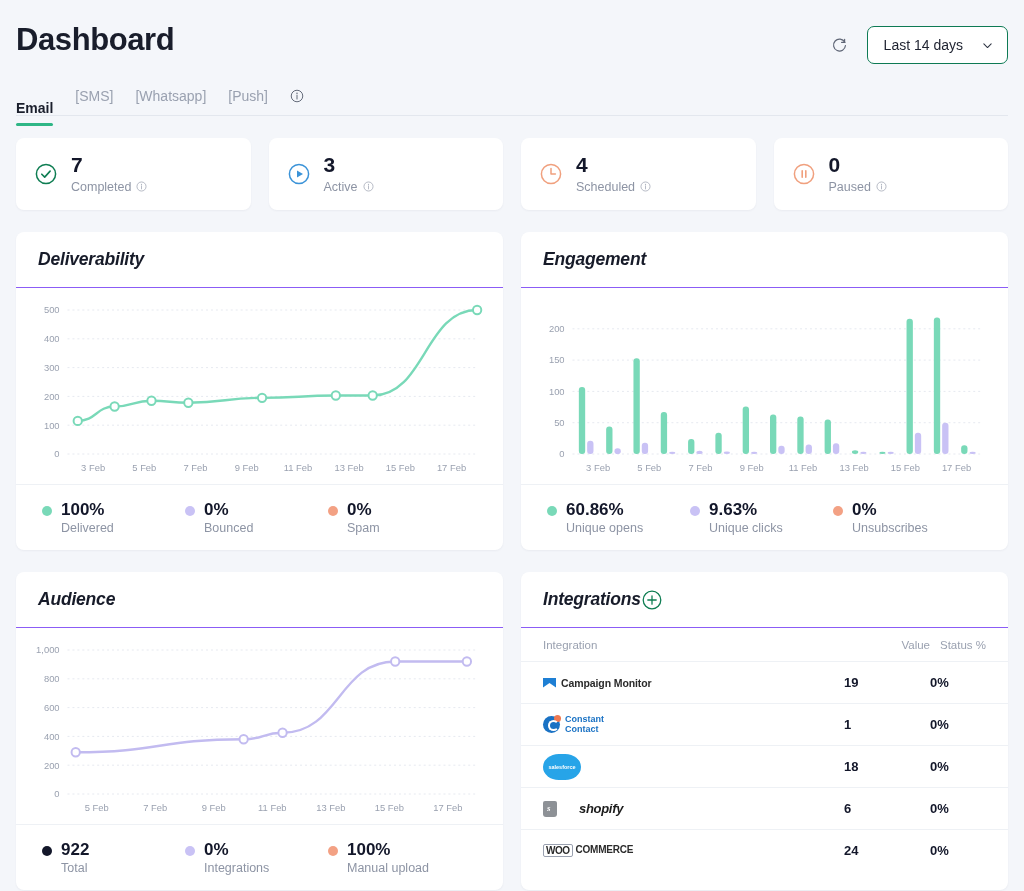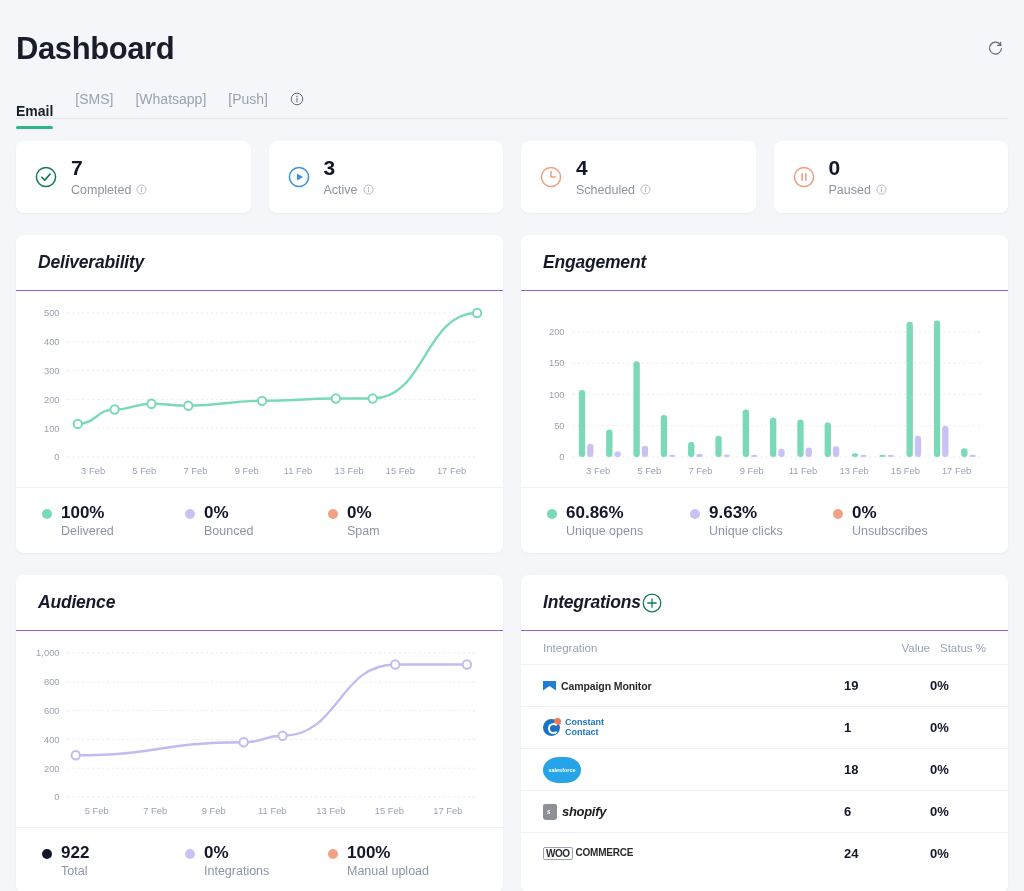--- a/index.html
+++ b/index.html
@@ -6,21 +6,21 @@
   html, body {
     width: 1024px; height: 891px;
     background: #f4f6fa;
     font-family: "Liberation Sans", sans-serif;
     color: #1e2230;
     overflow: hidden;
   }
   .page { width: 1024px; height: 891px; padding: 0 16px; position: relative; }
 
   
-  .header { display: flex; align-items: flex-start; justify-content: space-between; padding-top: 31px; }
+  .header { display: flex; align-items: flex-start; justify-content: space-between; padding-top: 22px; }
   .page-title { font-size: 31px; font-weight: bold; letter-spacing: -0.4px; color: #191d2b; }
   .header-right { display: flex; align-items: center; gap: 14px; padding-top: 4px; }
   .refresh-btn {
     width: 26px; height: 26px; display: flex; align-items: center; justify-content: center;
     background: none; border: none; cursor: pointer;
   }
   .date-select {
     display: flex; align-items: center; gap: 18px;
     background: #fff; border: 1px solid #0d7a54; border-radius: 7px;
     height: 38px; padding: 0 13px 0 16px; cursor: pointer;
@@ -103,21 +103,21 @@
 
   .sf-mark { width: 38px; height: 26px; background: #27a4e8;
              border-radius: 50% / 60%; display: flex; align-items: center; justify-content: center;
              position: relative; }
   .sf-mark::before { content: ""; position: absolute; left: 1px; top: 7px; width: 15px; height: 15px;
                      background: #27a4e8; border-radius: 50%; }
   .sf-mark::after { content: ""; position: absolute; right: 1px; top: 3px; width: 17px; height: 17px;
                     background: #27a4e8; border-radius: 50%; }
   .sf-text { font-size: 5.5px; color: #fff; font-weight: bold; position: relative; z-index: 2; }
 
-  .shopify-logo { display: flex; align-items: center; gap: 5px; }
+  .shopify-logo { display: flex; align-items: center; gap: 22px; }
   .shopify-bag { width: 14px; height: 16px; background: #8d9196; border-radius: 2px 2px 3px 3px; position: relative; }
   .shopify-bag::after { content: "s"; position: absolute; left: 4px; top: 2px; color: #fff; font-size: 9px;
                         font-style: italic; font-weight: bold; font-family: "Liberation Serif", serif; }
   .shopify-text { font-size: 13px; font-weight: bold; font-style: italic; color: #1d1d1d; letter-spacing: -0.3px; }
 
   .woo-logo { display: flex; align-items: flex-start; gap: 3px; }
   .woo-mark { font-size: 10px; font-weight: bold; color: #2b2b2b; border: 1px solid #9aa1b0;
               border-radius: 2px; padding: 0 2px; letter-spacing: -0.5px; }
   .woo-text { font-size: 10px; font-weight: bold; color: #2b2b2b; letter-spacing: -0.2px; }
 
@@ -132,20 +132,26 @@
   <div class="header">
     <div class="page-title">Dashboard</div>
     <div class="header-right">
       <button class="refresh-btn">
         <svg width="17" height="17" viewBox="0 0 20 20" fill="none">
           <path d="M16 6.5V2.8" stroke="#5f6676" stroke-width="1.4" stroke-linecap="round"></path>
           <path d="M16.2 6.4h-3.7" stroke="#5f6676" stroke-width="1.4" stroke-linecap="round"></path>
           <path d="M16.2 6.2A7 7 0 1 0 17 10" stroke="#5f6676" stroke-width="1.4" stroke-linecap="round"></path>
         </svg>
       </button>
+      <div class="date-select">
+        <span>Last 14 days</span>
+        <svg width="13" height="13" viewBox="0 0 16 16" fill="none">
+          <path d="M3.5 6L8 10.5L12.5 6" stroke="#2d3342" stroke-width="1.3" stroke-linecap="round" stroke-linejoin="round"></path>
+        </svg>
+      </div>
     </div>
   </div>
 
   <div class="tabs">
     <div class="tab active">Email</div>
     <div class="tab">[SMS]</div>
     <div class="tab">[Whatsapp]</div>
     <div class="tab">[Push]</div>
     <svg class="info-icon" width="14" height="14" viewBox="0 0 16 16">
       <circle cx="8" cy="8" r="6.6" fill="none" stroke="#5f6676" stroke-width="1.1"></circle>

